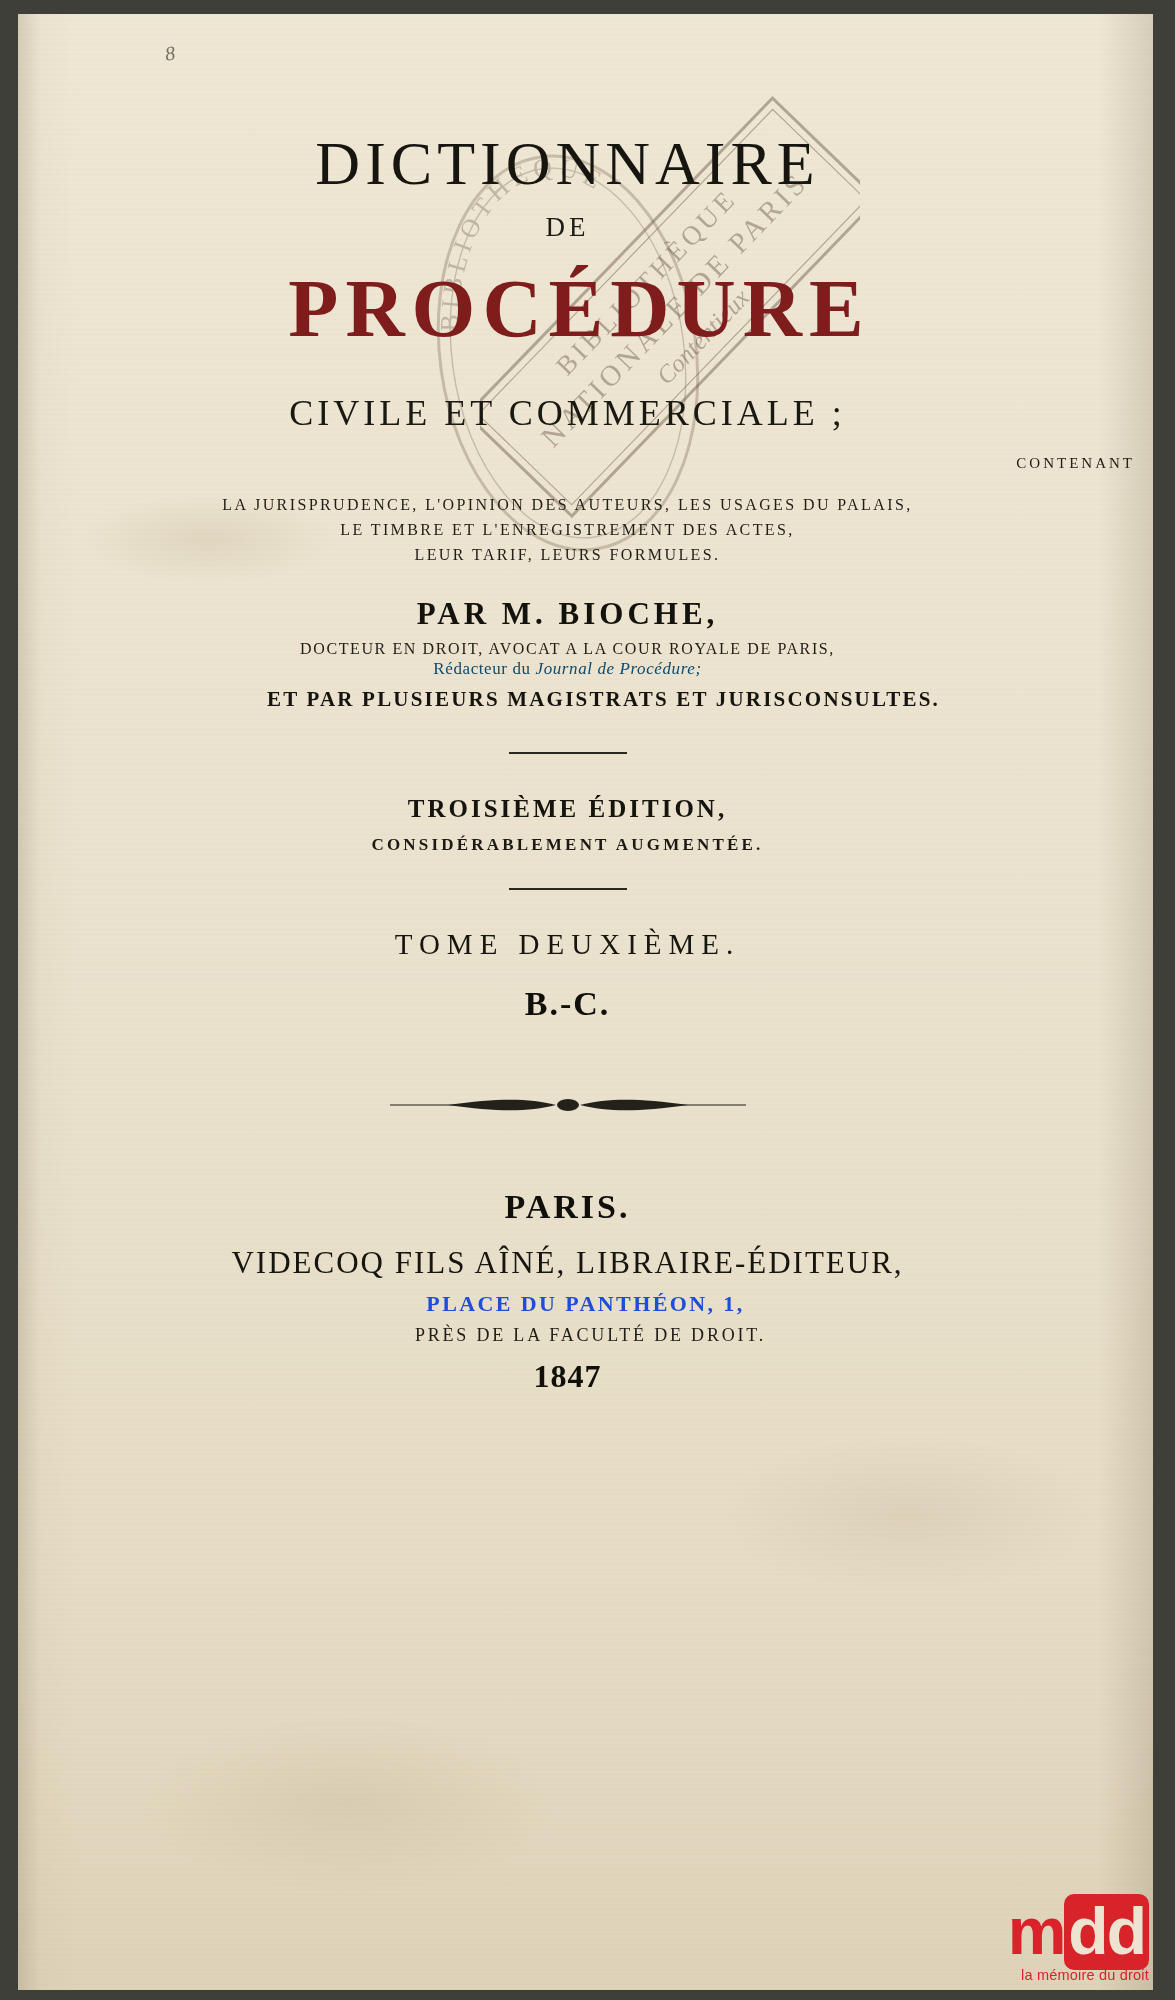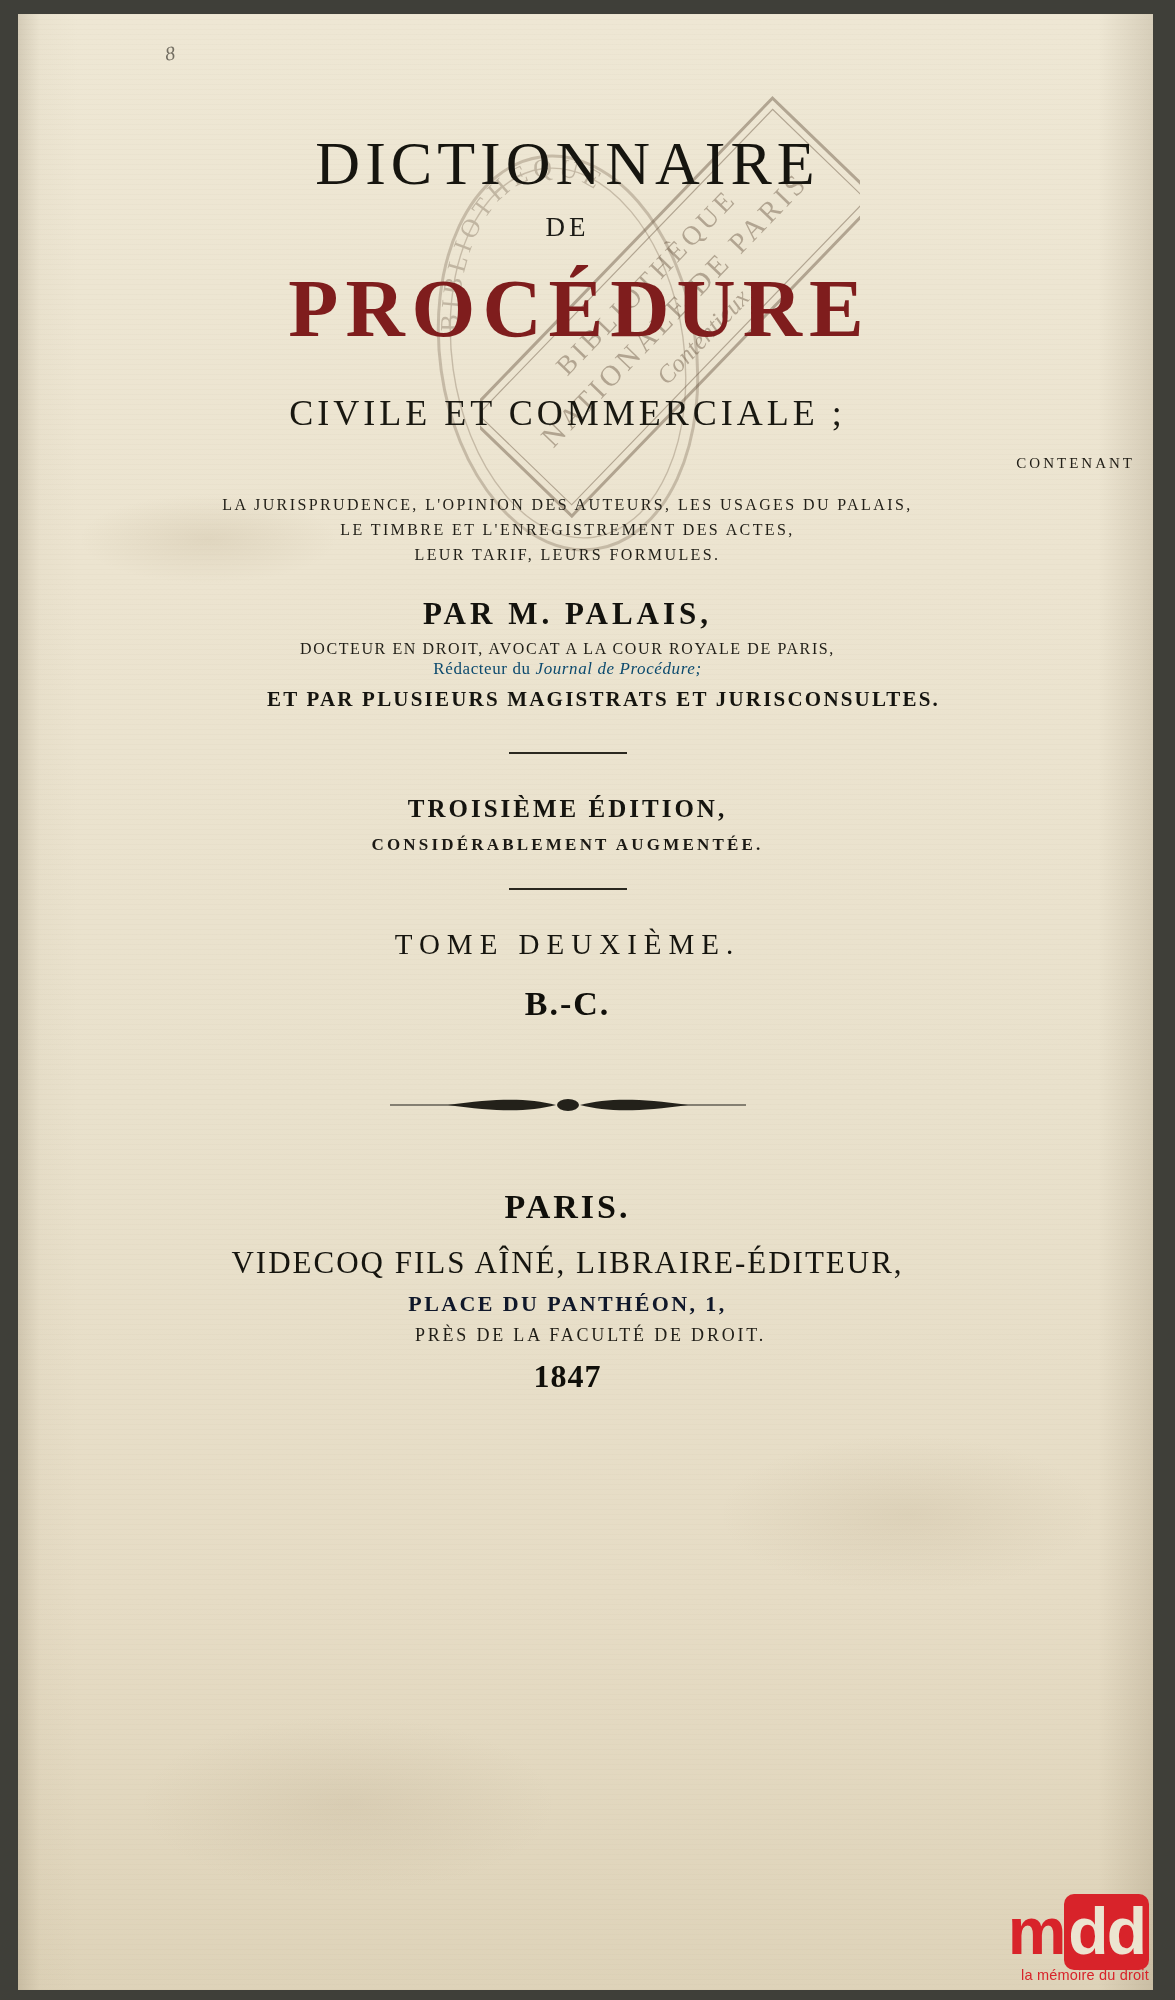--- a/index.html
+++ b/index.html
@@ -243,25 +243,25 @@
     position: absolute;
     top: 1245px;
     left: 0; right: 0;
     font-size: 31px;
     letter-spacing: 2px;
     color: #16150f;
   }
   #pub-addr {
     position: absolute;
     top: 1291px;
-    left: 0; right: 0;
+    left: 18px; right: 0;
     font-size: 22px;
     letter-spacing: 2.4px;
     font-weight: bold;
-    color: #0f172a;
+    color: #1d4ed8;
   }
   #pub-note {
     position: absolute;
     top: 1325px;
     left: 0; right: 0;
     font-size: 18px;
     letter-spacing: 2.8px;
     color: #201e17;
     margin-left: 23px;
   }
@@ -382,21 +382,21 @@
     <div id="title-main" class="tline">DICTIONNAIRE</div>
     <div id="title-de" class="tline">DE</div>
     <div id="title-proc" class="tline">PROCÉDURE</div>
     <div id="title-sub" class="tline">CIVILE ET COMMERCIALE ;</div>
     <div id="word-contenant" class="tline">CONTENANT</div>
 
     <div class="desc-line" id="desc-1">LA JURISPRUDENCE, L'OPINION DES AUTEURS, LES USAGES DU PALAIS,</div>
     <div class="desc-line" id="desc-2">LE TIMBRE ET L'ENREGISTREMENT DES ACTES,</div>
     <div class="desc-line" id="desc-3">LEUR TARIF, LEURS FORMULES.</div>
 
-    <div id="author" class="tline">PAR M. PALAIS,</div>
+    <div id="author" class="tline">PAR M. BIOCHE,</div>
     <div id="author-qual" class="tline">DOCTEUR EN DROIT, AVOCAT A LA COUR ROYALE DE PARIS,</div>
     <div id="author-red" class="tline">
       <span>Rédacteur du </span><span class="ital">Journal de Procédure;</span>
     </div>
     <div id="author-more" class="tline">ET PAR PLUSIEURS MAGISTRATS ET JURISCONSULTES.</div>
 
     <div class="rule-short" id="rule-1"></div>
 
     <div id="edition" class="tline">TROISIÈME ÉDITION,</div>
     <div id="edition-sub" class="tline">CONSIDÉRABLEMENT AUGMENTÉE.</div>

